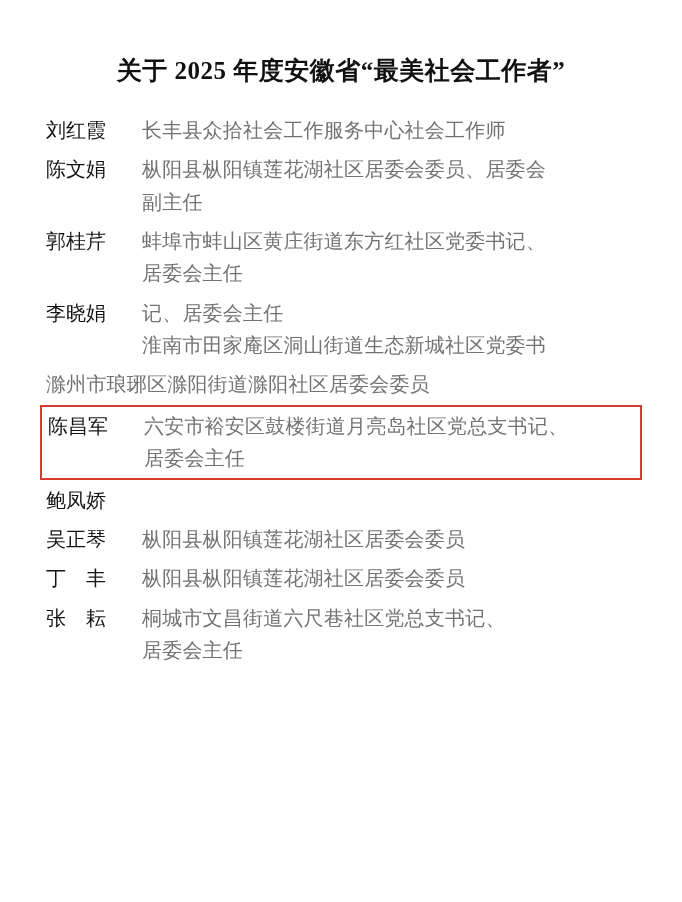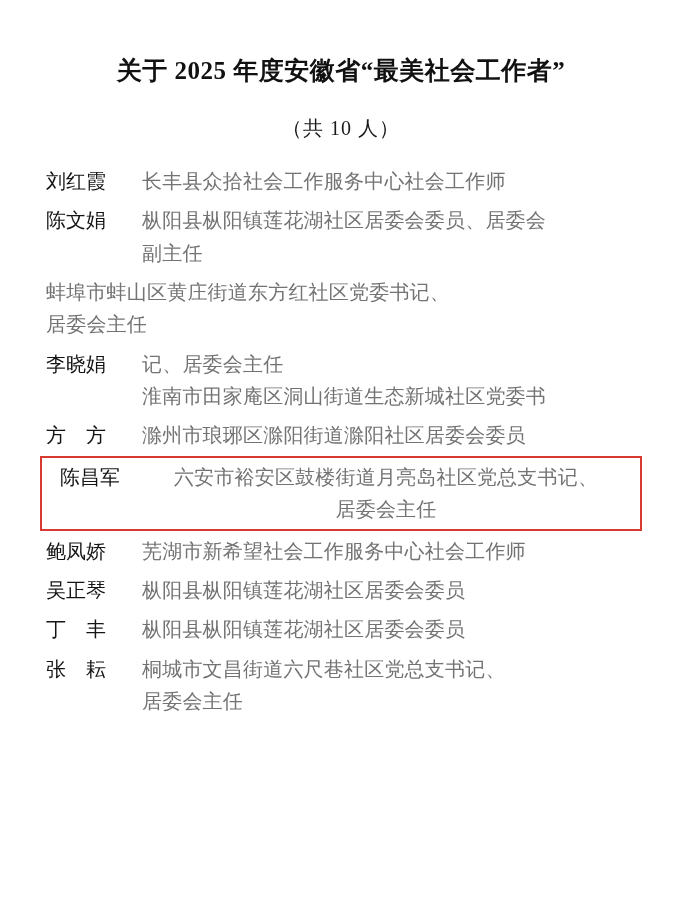--- a/index.html
+++ b/index.html
@@ -57,22 +57,21 @@
   }
   .row-inner {
     display: flex;
     align-items: flex-start;
     width: 100%;
     box-sizing: border-box;
     padding: 3px 6px 3px 6px;
   }
   .highlight .row-inner {
     border: 2px solid #d83a2e;
-    padding: 3px 6px 3px 0;
-    text-align: center;
+    padding: 3px 6px 3px 6px;
   }
   .name {
     flex: 0 0 96px;
     font-size: 20px;
     line-height: 1.62;
     letter-spacing: 0px;
     white-space: nowrap;
     color: #141414;
   }
   .desc {
@@ -89,21 +88,20 @@
 </style>
 </head>
 <body>
 
 <div class="page">
 
   <div class="title">
     <span class="title-line">关于 2025 年度安徽省“最美社会工作者”</span>
   </div>
 
-  <div class="subtitle">（共 10 人）</div>
 
   <div class="list">
 
     <div class="row">
       <div class="row-inner">
         <div class="name">刘红霞</div>
         <div class="desc">
           <span class="desc-line">长丰县众拾社会工作服务中心社会工作师</span>
         </div>
       </div>
@@ -114,62 +112,59 @@
         <div class="name">陈文娟</div>
         <div class="desc">
           <span class="desc-line">枞阳县枞阳镇莲花湖社区居委会委员、居委会</span>
           <span class="desc-line">副主任</span>
         </div>
       </div>
     </div>
 
     <div class="row">
       <div class="row-inner">
+        <div class="name">郭桂芹</div>
         <div class="desc">
           <span class="desc-line">蚌埠市蚌山区黄庄街道东方红社区党委书记、</span>
           <span class="desc-line">居委会主任</span>
         </div>
       </div>
     </div>
 
     <div class="row">
       <div class="row-inner">
         <div class="name">李晓娟</div>
         <div class="desc">
           <span class="desc-line">记、居委会主任</span>
           <span class="desc-line">淮南市田家庵区洞山街道生态新城社区党委书</span>
         </div>
       </div>
     </div>
 
     <div class="row">
       <div class="row-inner">
-        <div class="name">方　方</div>
         <div class="desc">
           <span class="desc-line">滁州市琅琊区滁阳街道滁阳社区居委会委员</span>
         </div>
       </div>
     </div>
 
     <div class="row highlight">
       <div class="row-inner">
         <div class="name">陈昌军</div>
         <div class="desc">
           <span class="desc-line">六安市裕安区鼓楼街道月亮岛社区党总支书记、</span>
           <span class="desc-line">居委会主任</span>
         </div>
       </div>
     </div>
 
     <div class="row">
       <div class="row-inner">
         <div class="name">鲍凤娇</div>
-        <div class="desc">
-          <span class="desc-line">芜湖市新希望社会工作服务中心社会工作师</span>
-        </div>
       </div>
     </div>
 
     <div class="row">
       <div class="row-inner">
         <div class="name">吴正琴</div>
         <div class="desc">
           <span class="desc-line">枞阳县枞阳镇莲花湖社区居委会委员</span>
         </div>
       </div>

